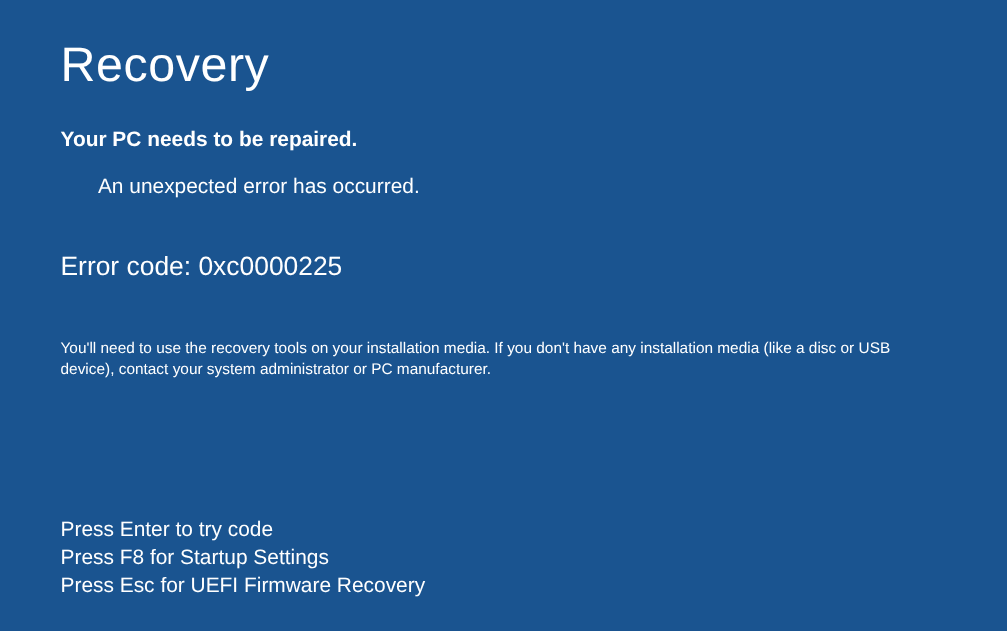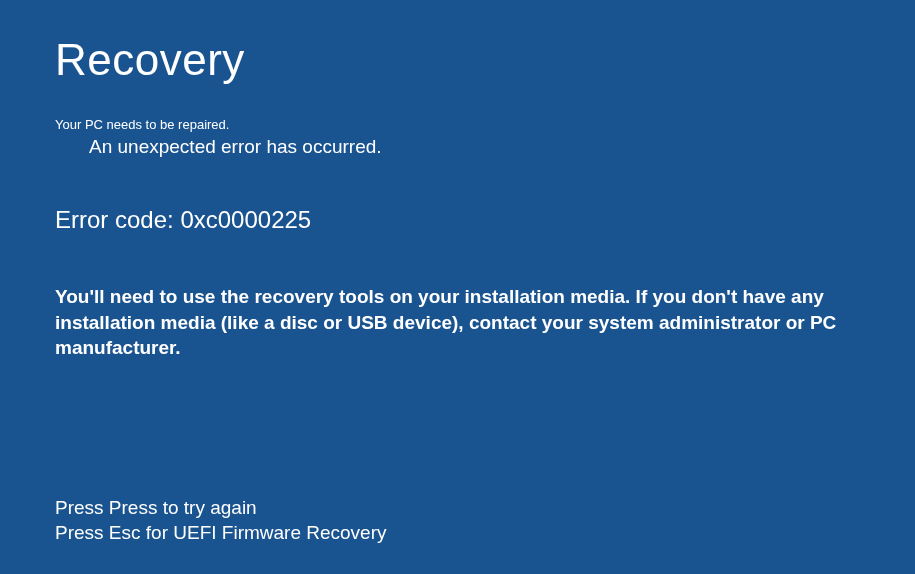--- a/index.html
+++ b/index.html
@@ -22,38 +22,38 @@
       height: 100%;
       position: relative;
     }
     .title {
       font-size: 44px;
       font-weight: 300;
       margin-bottom: 32px;
       letter-spacing: 0.5px;
     }
     .message-primary {
-      font-size: 13px;
-      font-weight: 400;
-      margin-bottom: 4px;
+      font-size: 19px;
+      font-weight: 700;
+      margin-bottom: 20px;
     }
     .message-secondary {
       font-size: 19px;
       font-weight: 300;
       margin-bottom: 48px;
       margin-left: 34px;
     }
     .error-code {
       font-size: 24px;
       font-weight: 300;
       margin-bottom: 50px;
     }
     .instructions {
-      font-size: 19px;
-      font-weight: 700;
+      font-size: 14px;
+      font-weight: 400;
       line-height: 1.35;
       max-width: 800px;
       margin-top: 12px;
     }
     .key-options {
       position: absolute;
       bottom: 28px;
       left: 55px;
     }
     .key-option {
@@ -74,16 +74,17 @@
 
   <p class="error-code">
     <span>Error code:</span>
     <span> </span>
     <span>0xc0000225</span>
   </p>
 
   <p class="instructions">You'll need to use the recovery tools on your installation media. If you don't have any installation media (like a disc or USB device), contact your system administrator or PC manufacturer.</p>
 
   <div class="key-options">
-    <p class="key-option">Press Press to try again</p>
+    <p class="key-option">Press Enter to try code</p>
+    <p class="key-option">Press F8 for Startup Settings</p>
     <p class="key-option">Press Esc for UEFI Firmware Recovery</p>
   </div>
 </div>
 
 </body></html>

